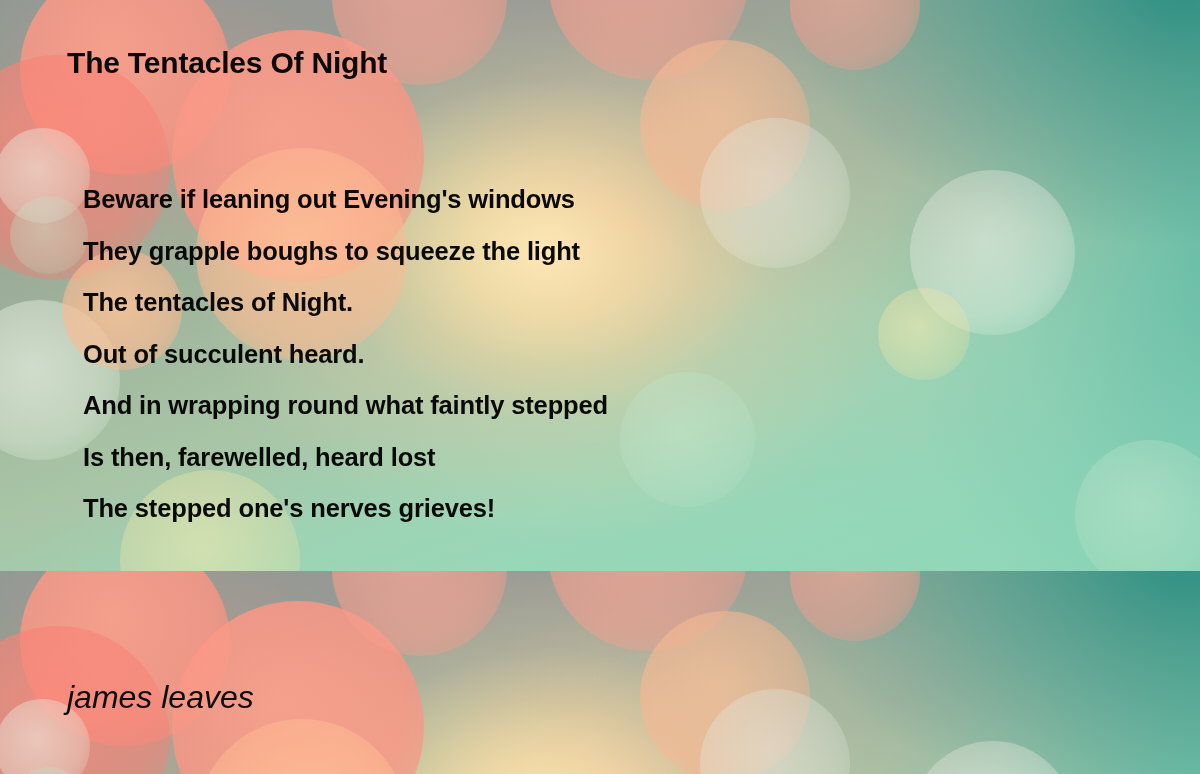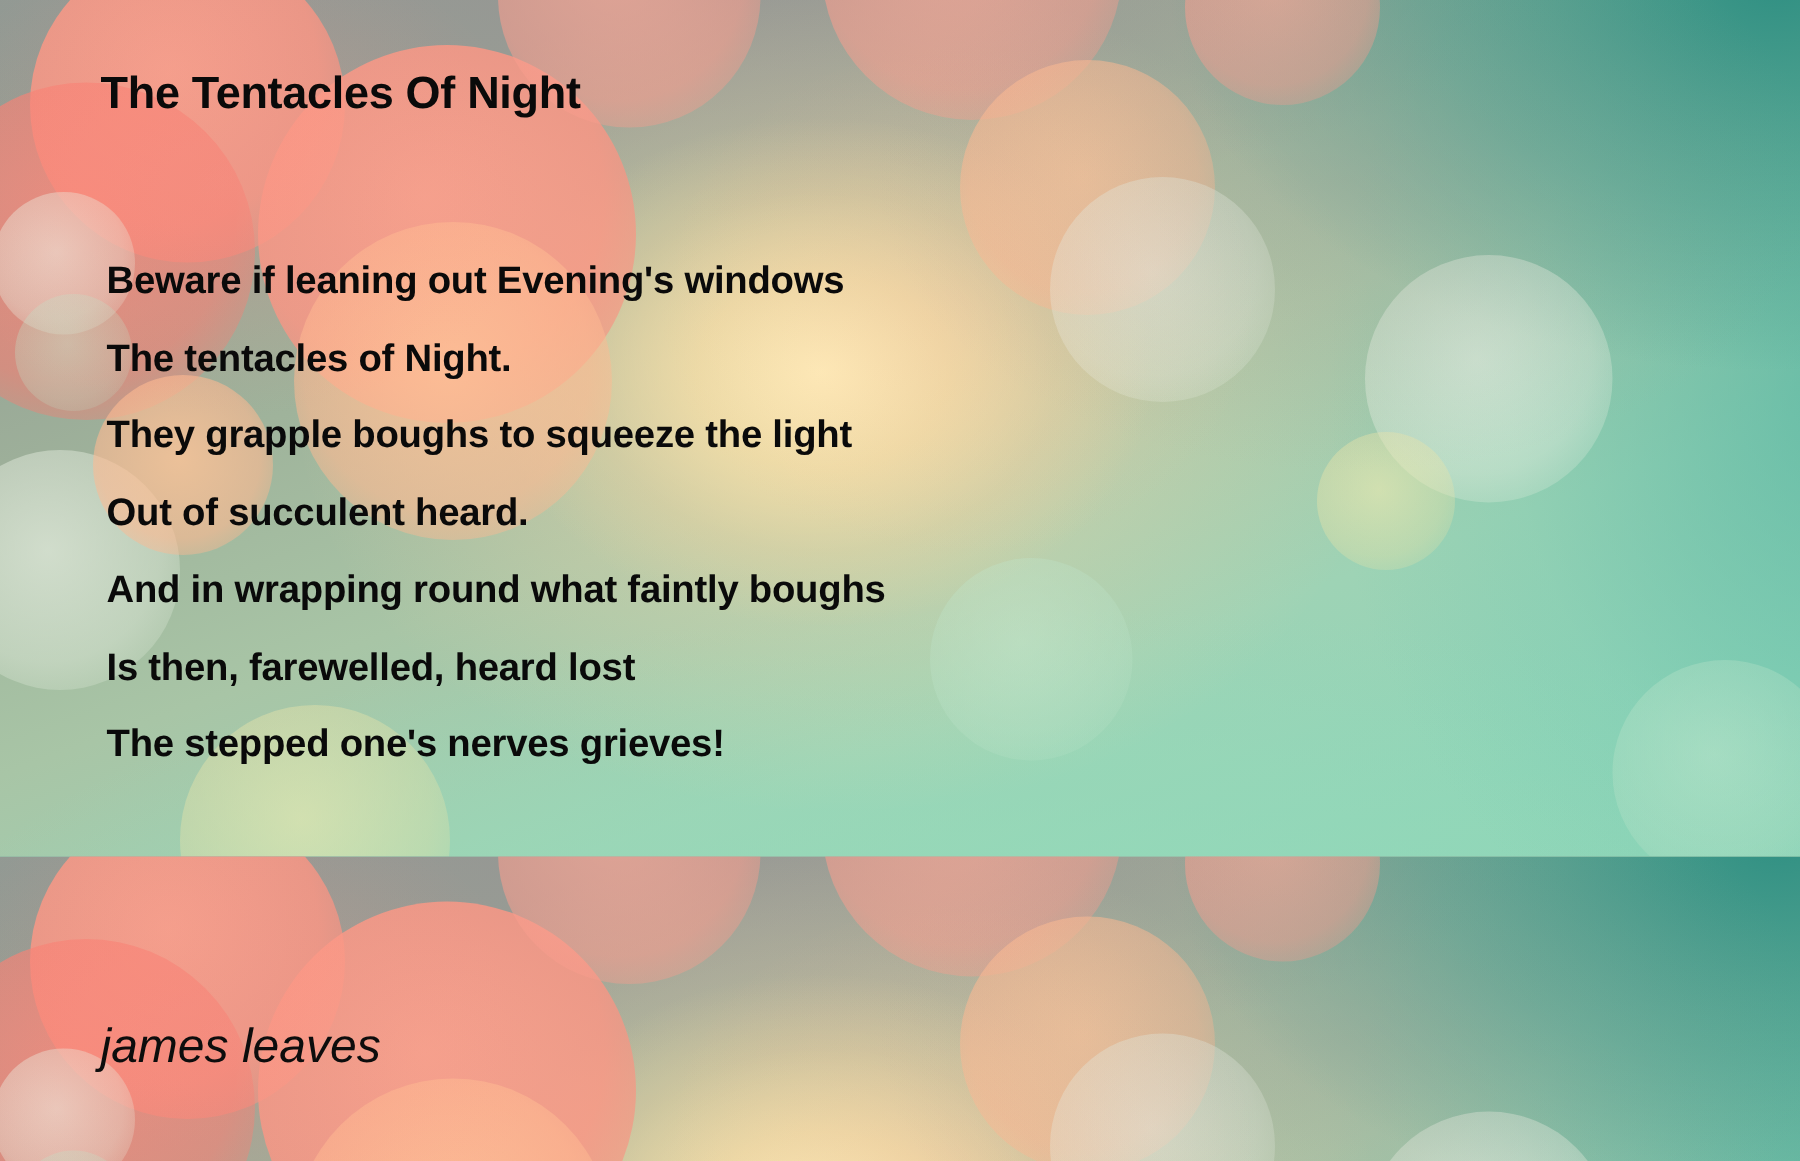--- a/index.html
+++ b/index.html
@@ -137,21 +137,21 @@
     font-weight: bold;
     letter-spacing: -0.2px;
     color: #0a0a0a;
     white-space: nowrap;
   }
 
   #poem-body {
     position: absolute;
     left: 67px;
     top: 158px;
-    margin: 4px;
+    margin: 16px;
     padding: 0;
     list-style: none;
   }
   #poem-body .poem-line {
     height: 51.5px;
     line-height: 51.5px;
     font-size: 25.5px;
     font-weight: bold;
     letter-spacing: -0.15px;
     color: #0a0a0a;
@@ -223,24 +223,24 @@
         </div>
       <div class="bg-veil"></div>
     </div>
   </div>
 
   <div id="content">
     <h1 id="poem-title">The Tentacles Of Night</h1>
 
     <div id="poem-body">
         <div class="poem-line">Beware if leaning out Evening's windows</div>
+        <div class="poem-line">They grapple boughs to squeeze the light</div>
         <div class="poem-line">The tentacles of Night.</div>
-        <div class="poem-line">They grapple boughs to squeeze the light</div>
         <div class="poem-line">Out of succulent heard.</div>
-        <div class="poem-line">And in wrapping round what faintly boughs</div>
+        <div class="poem-line">And in wrapping round what faintly stepped</div>
         <div class="poem-line">Is then, farewelled, heard lost</div>
         <div class="poem-line">The stepped one's nerves grieves!</div>
       </div>
 
     <div id="poem-author">james leaves</div>
   </div>
 
 </div>
 
 </body></html>

